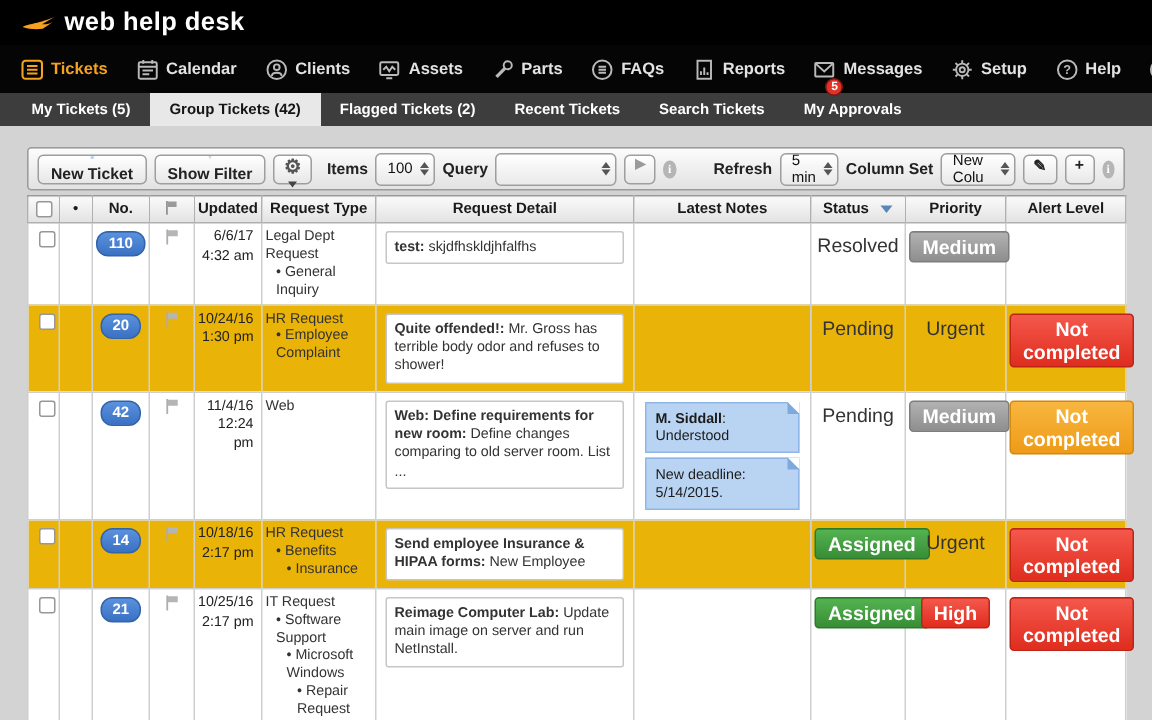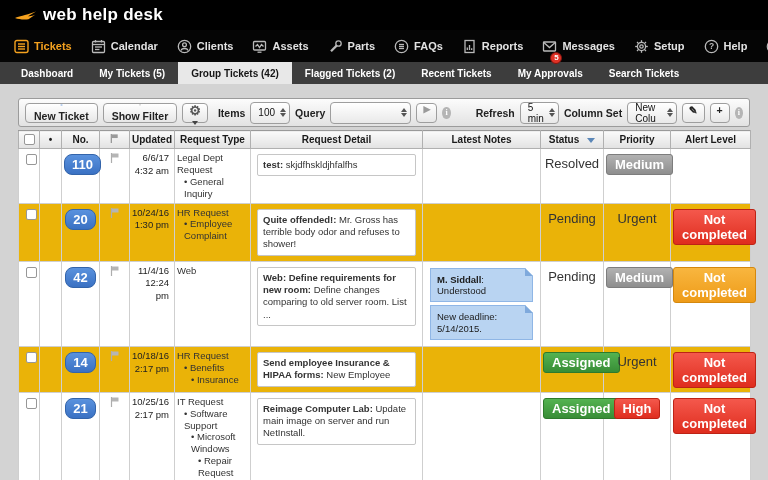--- a/index.html
+++ b/index.html
@@ -56,21 +56,21 @@
        font-size:10px; font-weight:bold; color:#1a1a1a; height:18px; padding:0 2px; position:relative; }
   td { border:1px solid #cfcfcf; vertical-align:top; padding:3px 2px; font-size:9.5px; color:#333; }
   tr.odd td { background:#ffffff; }
   tr.even td { background:#eab308; }
   .sort-arrow { width:0; height:0; border-left:4px solid transparent; border-right:4px solid transparent;
                 border-top:5px solid #5b87b8; display:inline-block; margin-left:8px; }
 
   .cb { display:inline-block; width:11px; height:11px; background:#fff; border:1px solid #979797;
         border-radius:2px; margin:2px 0 0 4px; cursor:pointer; }
   .no-pill { display:inline-block; background:linear-gradient(#5a92de,#3a71c3); border:1px solid #3364aa;
-             color:#fff; font-size:13px; font-weight:bold; border-radius:8px; padding:2px 7px; margin-top:2px; cursor:pointer; }
+             color:#fff; font-size:10px; font-weight:bold; border-radius:8px; padding:2px 7px; margin-top:2px; cursor:pointer; }
   td.c { text-align:center; }
   td.upd { text-align:right; padding-right:5px; line-height:1.35; color:#222; }
   .tline { line-height:1.25; }
   .lvl1 { padding-left:7px; } .lvl2 { padding-left:14px; } .lvl3 { padding-left:21px; }
   .lvl1:before,.lvl2:before,.lvl3:before { content:"• "; }
 
   .detail-box { background:#fff; border:1px solid #c6c6c6; border-radius:2px; margin:2px 4px;
                 padding:4px 5px; line-height:1.3; cursor:pointer; min-height:16px; }
   .detail-box b { font-weight:bold; }
 
@@ -200,27 +200,26 @@
   <div class="nav-item">
     <svg class="nicon" width="15" height="15" viewBox="0 0 15 15">
       <circle cx="7.5" cy="7.5" r="6.2"></circle>
         <path d="M9.8 9.6 a3 3 0 1 1 0.4 -3.8"></path>
     </svg>
 
   </div>
 </nav>
 
 <nav class="subnav">
-  <div class="subtab">Dashboard</div>
   <div class="subtab">My Tickets (5)</div>
   <div class="subtab active">Group Tickets (42)</div>
   <div class="subtab">Flagged Tickets (2)</div>
   <div class="subtab">Recent Tickets</div>
+  <div class="subtab">Search Tickets</div>
   <div class="subtab">My Approvals</div>
-  <div class="subtab">Search Tickets</div>
 </nav>
 
 <div class="content">
 
   <div class="toolbar">
     <button class="btn">
       <svg class="bicon" width="13" height="13" viewBox="0 0 15 15">
         <rect x="1" y="1.5" width="13" height="12" rx="2"></rect>
           <line x1="4" y1="5" x2="11" y2="5"></line>
           <line x1="4" y1="7.5" x2="11" y2="7.5"></line>

